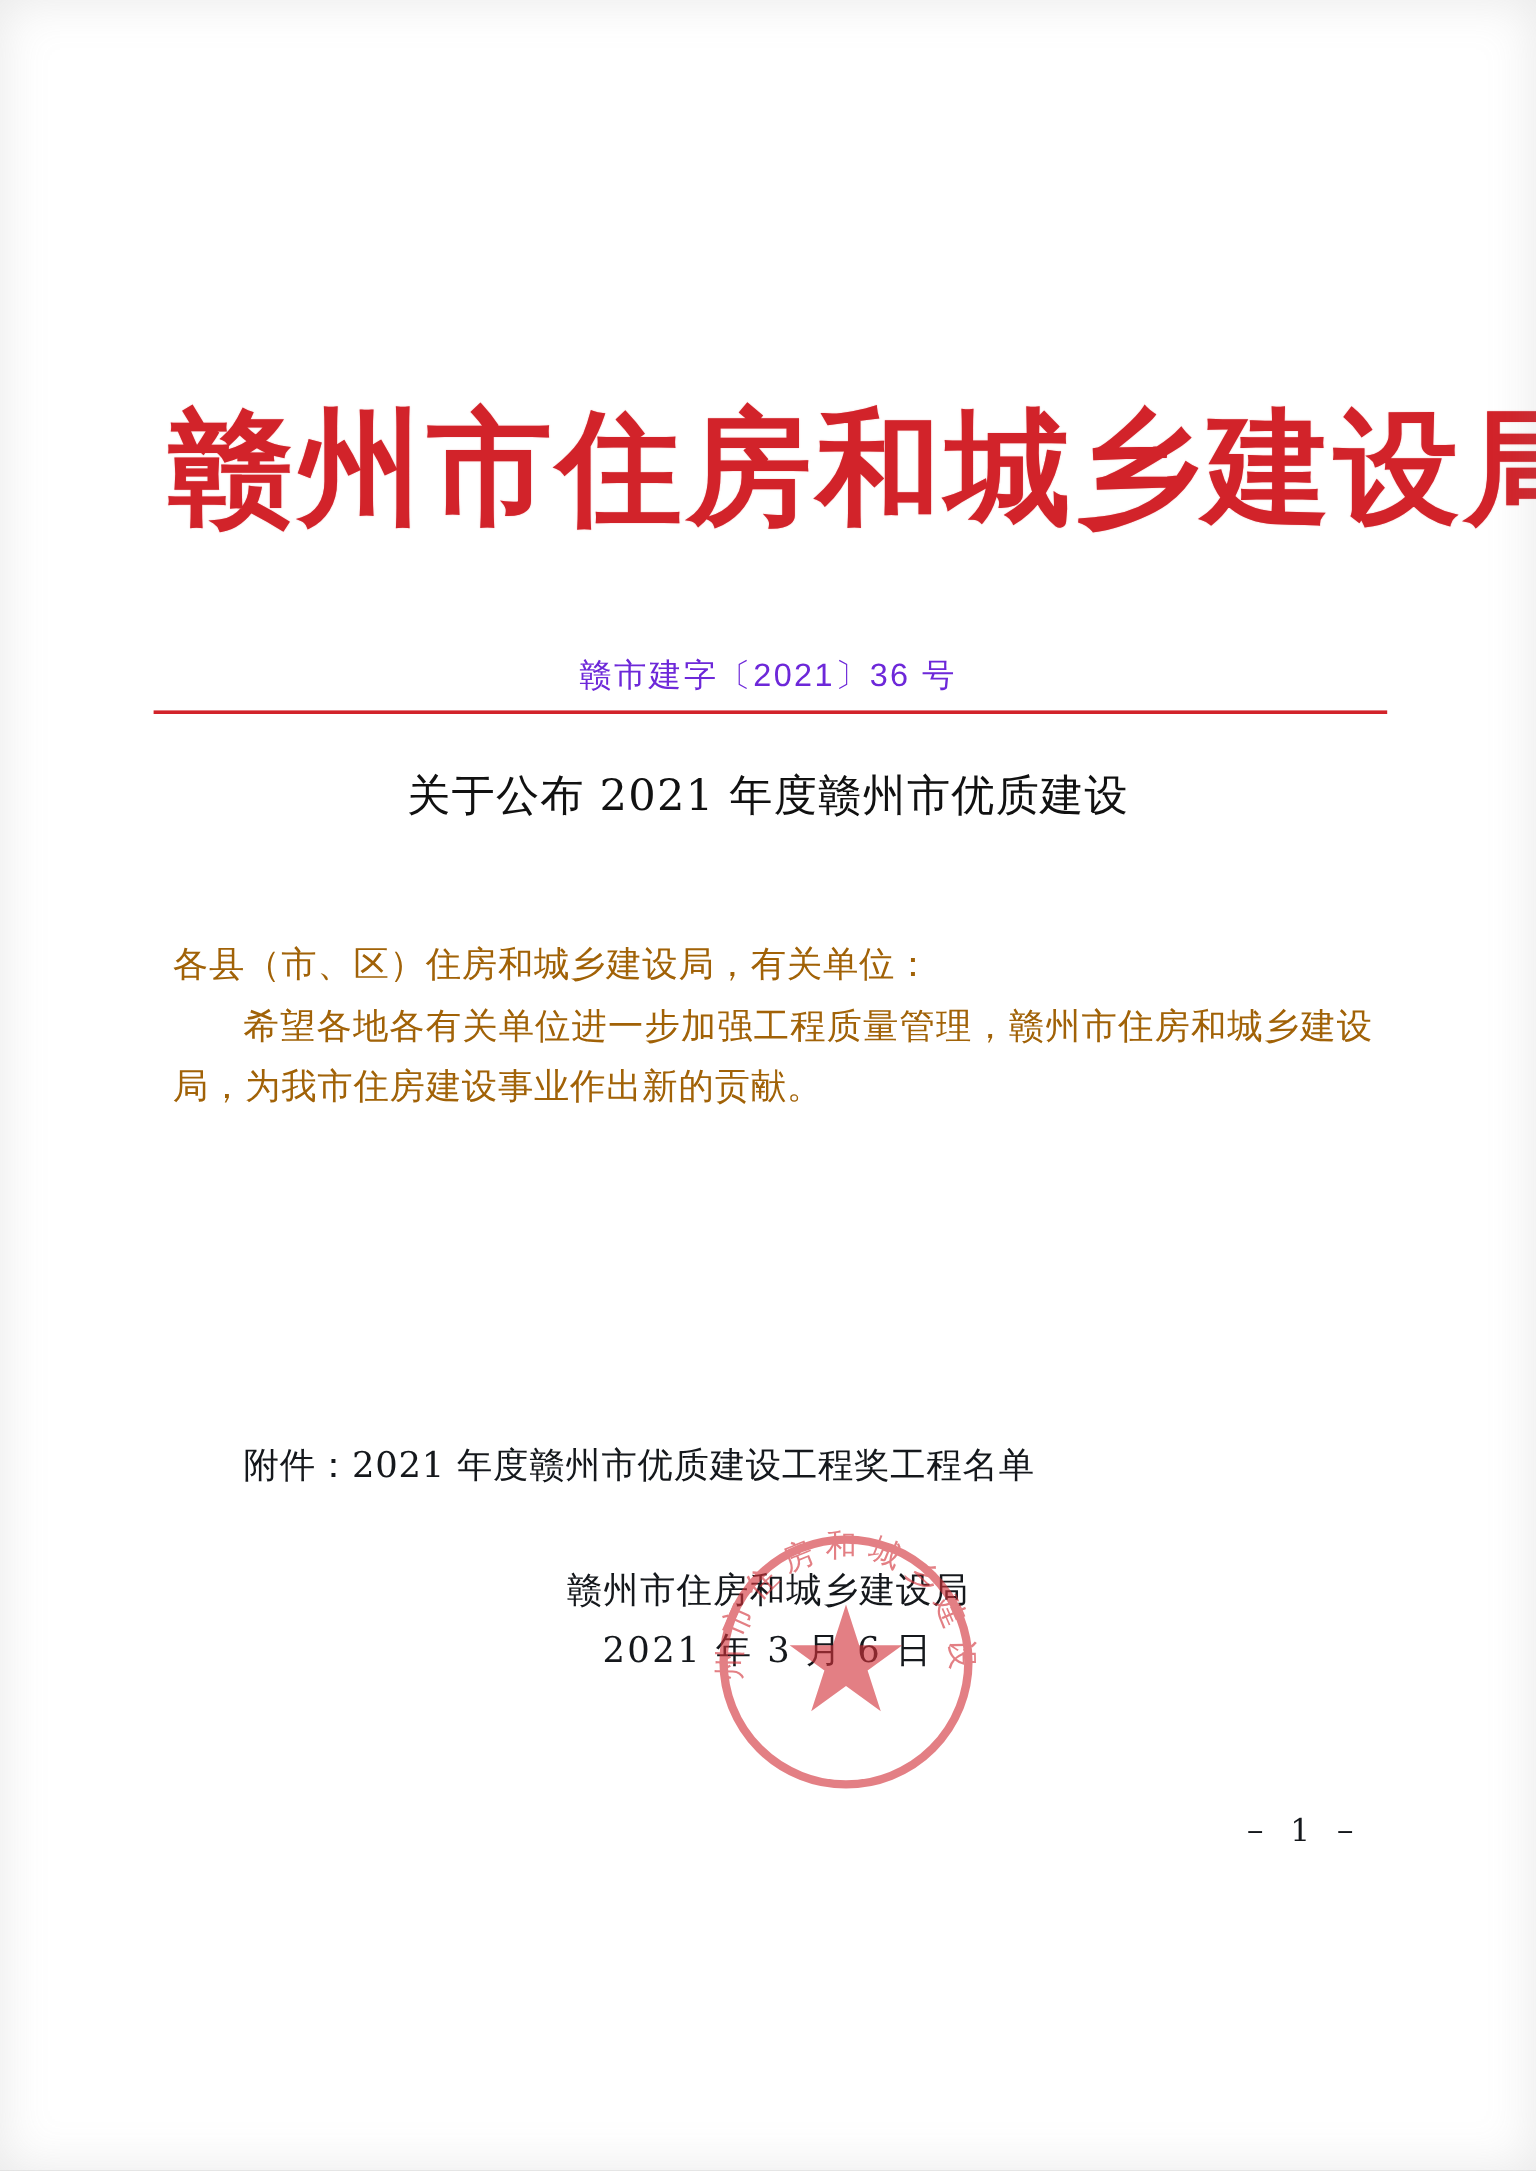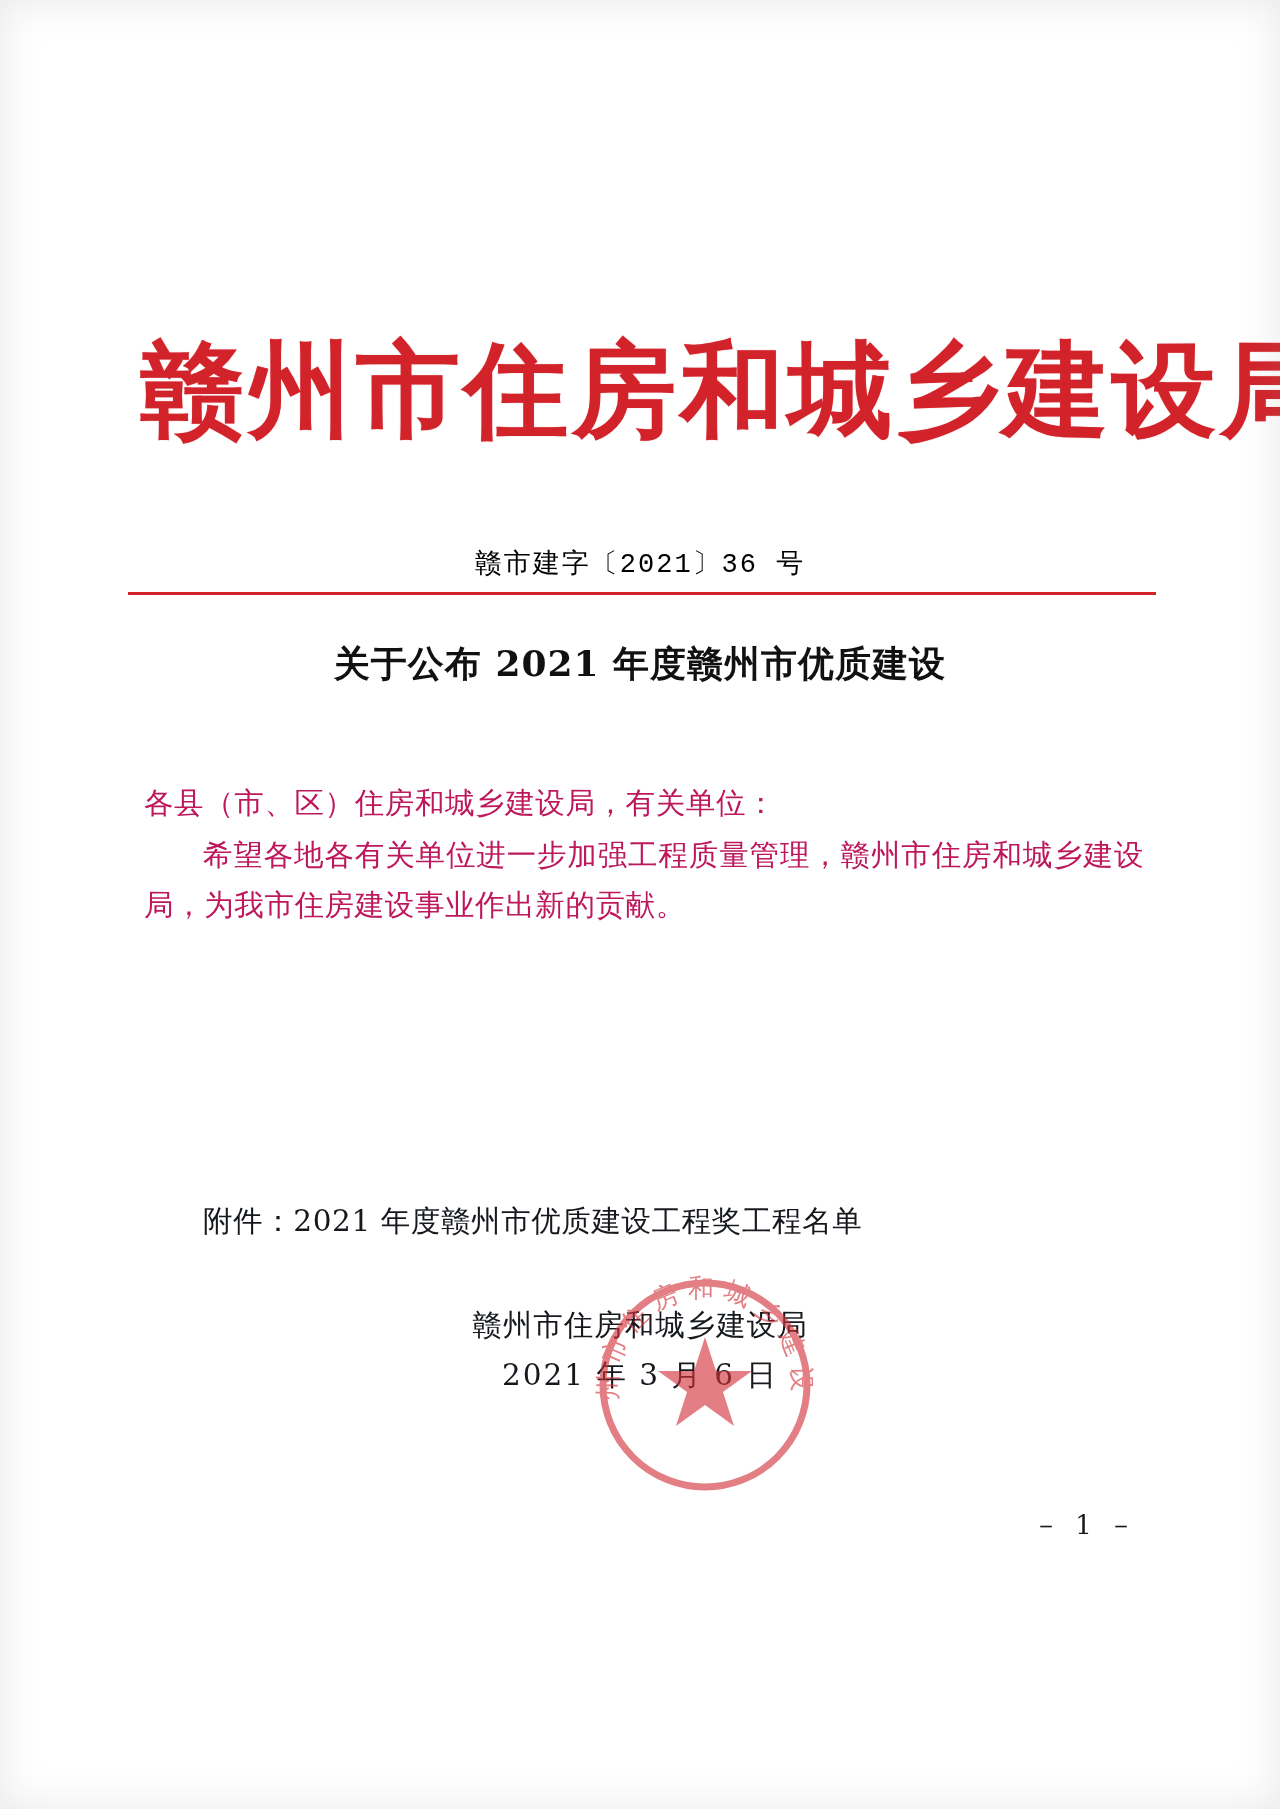--- a/index.html
+++ b/index.html
@@ -54,57 +54,57 @@
 
   
   .docnum {
     position: absolute;
     left: 0;
     top: 545px;
     width: 1040px;
     text-align: center;
     font-size: 27px;
     letter-spacing: 2px;
-    color: #000000;
-    font-family: Liberation Mono, monospace;
+    color: #6d28d9;
+    font-family: Liberation Sans, sans-serif;
   }
 
   .redrule {
     position: absolute;
     left: 8px;
     top: 592px;
     width: 1028px;
     height: 3px;
     background: #d2232a;
   }
 
   
   .title {
     position: absolute;
     left: 60px;
     top: 636px;
     width: 920px;
     text-align: center;
     font-size: 36px;
-    font-weight: 700;
+    font-weight: 400;
     line-height: 1.55;
     color: #111;
     letter-spacing: 1px;
     font-family: "DejaVu Serif", "Liberation Serif", serif;
   }
 
   
   .body {
     position: absolute;
     left: 24px;
     top: 778px;
     width: 1000px;
     font-size: 29.5px;
     line-height: 50px;
-    color: #be185d;
+    color: #a16207;
     letter-spacing: 0.6px;
     font-family: "DejaVu Serif", "Liberation Serif", serif;
   }
   .body p {
     margin: 0 0 2px 0;
     text-align: justify;
     text-justify: inter-ideograph;
   }
   .indent { text-indent: 2em; }
   .gap-top { margin-top: 16px; }

